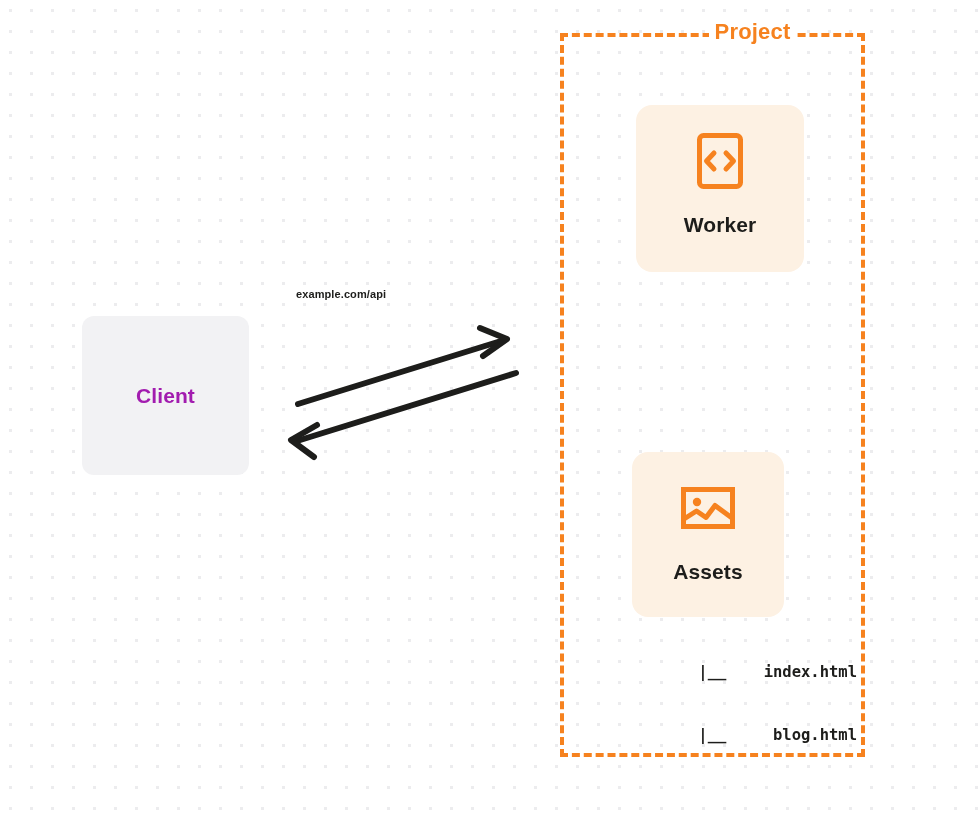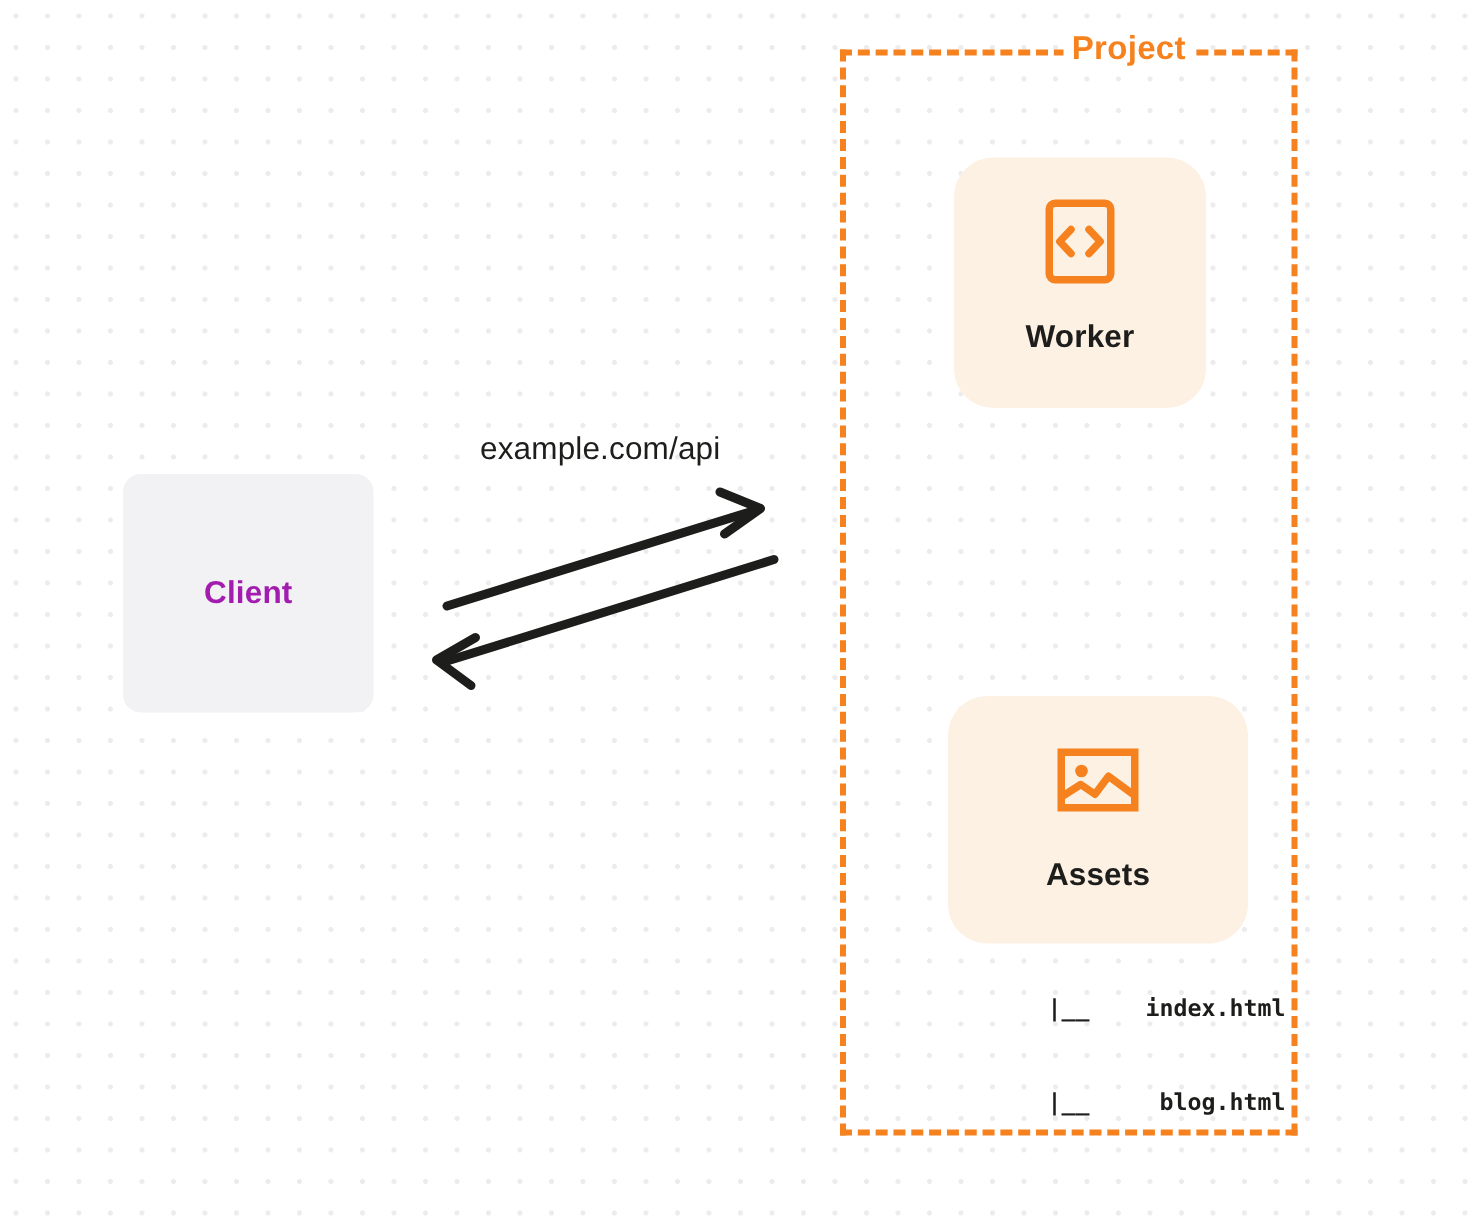--- a/index.html
+++ b/index.html
@@ -49,41 +49,40 @@
     font-weight: 700;
     letter-spacing: 0.2px;
     white-space: nowrap;
     margin-left: 40px;
   }
 
   
   .service-card {
     position: absolute;
     background: #fdf1e3;
-    border-radius: 26px;
+    border-radius: 16px;
     display: flex;
     flex-direction: column;
     align-items: center;
     justify-content: flex-start;
     box-sizing: border-box;
   }
   #worker-card {
     left: 72px;
     top: 68px;
     width: 168px;
     height: 167px;
     padding-top: 26px;
   }
   #assets-card {
     left: 68px;
     top: 415px;
-    width: 200px;
+    width: 152px;
     height: 165px;
     padding-top: 26px;
-    margin-top: 12px;
   }
   .service-icon {
     width: 60px;
     height: 60px;
     display: block;
   }
   .service-label {
     margin-top: 22px;
     font-size: 21px;
     font-weight: 700;
@@ -133,24 +132,24 @@
   #arrow-layer {
     position: absolute;
     left: 0;
     top: 0;
     width: 980px;
     height: 818px;
     pointer-events: none;
   }
   #request-label {
     position: absolute;
-    left: 320px;
+    left: 296px;
     top: 288px;
-    font-size: 21px;
-    font-weight: 400;
+    font-size: 11px;
+    font-weight: 700;
     color: #1d1d1b;
     letter-spacing: 0.1px;
     white-space: nowrap;
   }
 </style>
 </head>
 <body>
 
 <div id="diagram-canvas">
 

